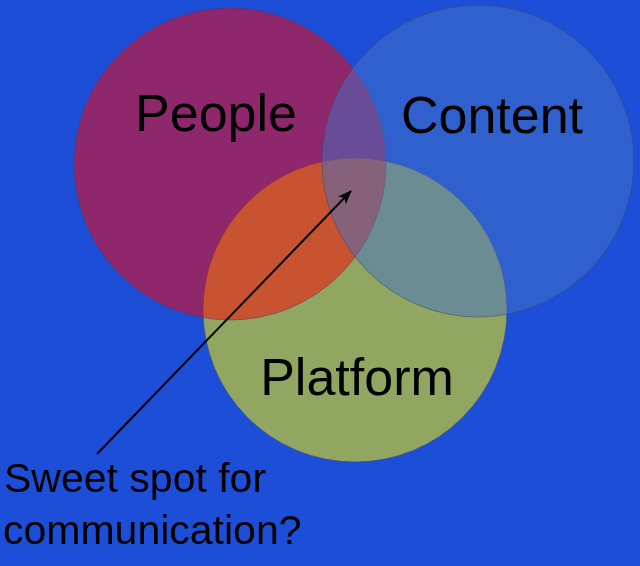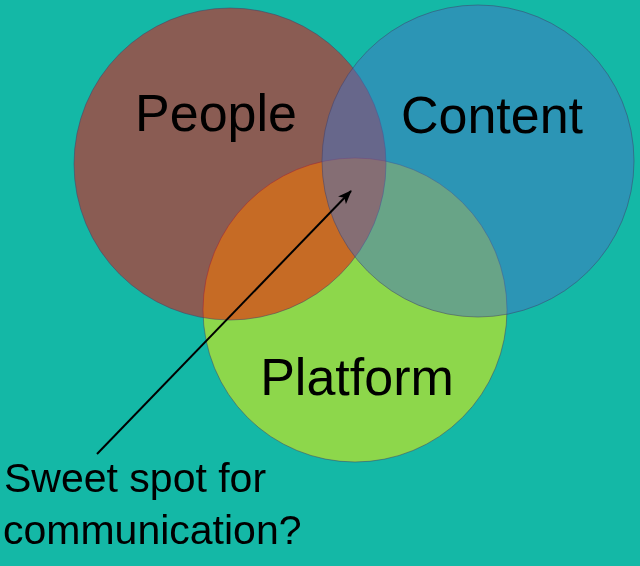--- a/index.html
+++ b/index.html
@@ -1,20 +1,20 @@
 <!DOCTYPE html>
 <html><head>
 <meta charset="utf-8">
 <style>
   html, body { margin: 0; padding: 0; background: #FFFFFF; }
   .canvas {
     position: relative;
     width: 640px;
     height: 566px;
-    background: #14b8a6;
+    background: #1d4ed8;
     font-family: "Liberation Sans", sans-serif;
     overflow: hidden;
   }
   svg { display: block; }
   .circle-label {
     font-family: "Liberation Sans", sans-serif;
     font-size: 52px;
     fill: #000000;
   }
   .annotation-label {

